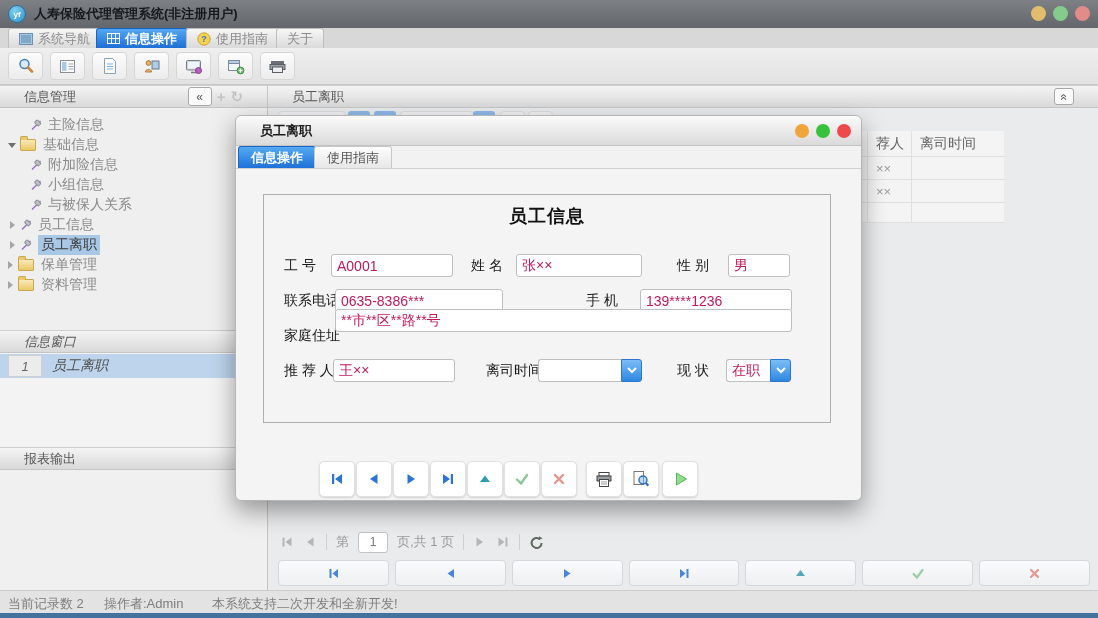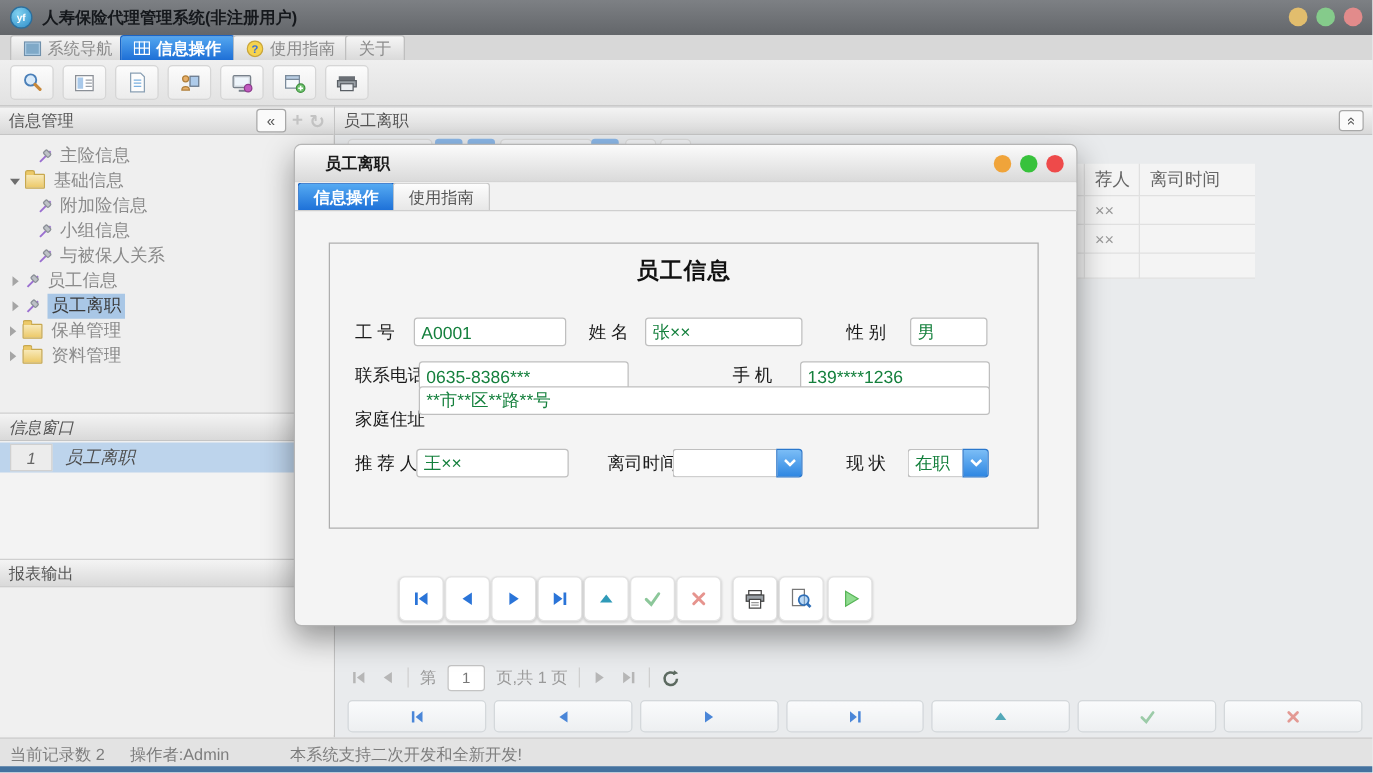--- a/index.html
+++ b/index.html
@@ -22,21 +22,21 @@
   .mtab.inactive{background:linear-gradient(#f6f6f6,#dadada);border:1px solid #bfbfbf;border-bottom:none;color:#8b8b8b;}
   .mtab.active{background:linear-gradient(#54a7f0,#1e6fd6);border:1px solid #1a64c4;border-bottom:none;color:#fff;font-weight:bold;}
   
   .toolbar{position:absolute;left:0;top:48px;width:1098px;height:37px;
     background:linear-gradient(#efefef,#e2e2e2);border-bottom:1px solid #c9c9c9;box-sizing:border-box;
     display:flex;align-items:center;gap:7px;padding-left:8px;}
   .tbtn{width:35px;height:28px;border-radius:4px;border:1px solid #d6d6d6;
     background:linear-gradient(#fcfcfc,#ececec);display:flex;align-items:center;justify-content:center;box-sizing:border-box;}
   
   .phead{background:linear-gradient(#f4f4f4,#d9d9d9);border-top:1px solid #cfcfcf;border-bottom:1px solid #c5c5c5;
-    display:flex;align-items:center;padding:0 7px;color:#555;box-sizing:border-box;height:23px;}
+    display:flex;align-items:center;padding:0 24px;color:#555;box-sizing:border-box;height:23px;}
   
   .sidebar{position:absolute;left:0;top:85px;width:268px;height:505px;background:#efefef;
     border-right:1px solid #c4c4c4;box-sizing:border-box;}
   .side-head{position:absolute;left:0;top:0;width:267px;}
   .collapse-box{margin-left:auto;width:22px;height:17px;border:1px solid #a8a8a8;border-radius:3px;
     background:#fafafa;color:#555;font-size:12px;display:flex;align-items:center;justify-content:center;}
   .ghosticon{color:#c3c3c3;font-size:15px;font-weight:bold;margin-left:5px;}
   .tree{position:absolute;left:0;top:24px;width:267px;padding-top:6px;}
   .trow{height:20px;display:flex;align-items:center;font-size:14px;color:#8a8a8a;}
   .arr-down{width:0;height:0;border-left:4px solid transparent;border-right:4px solid transparent;border-top:5px solid #6e6e6e;margin:0 4px 0 8px;}
@@ -92,21 +92,21 @@
   .d-yellow{background:#f0a43a;} .d-green{background:#38c23c;} .d-red{background:#ee4a4a;}
   .dtabs{position:absolute;left:0;top:30px;width:100%;height:23px;background:#f2f2f2;border-bottom:1px solid #cfcfcf;box-sizing:border-box;}
   .dtab{position:absolute;bottom:0;height:22px;display:flex;align-items:center;padding:0 12px;
     border-radius:3px 3px 0 0;font-size:13px;box-sizing:border-box;}
   .dtab.active{left:2px;background:linear-gradient(#55aaf2,#1e71d8);border:1px solid #1a64c4;border-bottom:none;color:#fff;font-weight:bold;}
   .dtab.inactive{left:78px;background:linear-gradient(#fdfdfd,#e7e7e7);border:1px solid #c8c8c8;border-bottom:none;color:#555;}
   .fieldset{position:absolute;left:27px;top:78px;width:568px;height:229px;border:1px solid #aeaeae;box-sizing:border-box;}
   .ftitle{position:absolute;left:27px;top:88px;width:568px;text-align:center;font-size:18px;font-weight:bold;color:#111;letter-spacing:1px;}
   .fgroup{position:absolute;height:24px;display:flex;align-items:center;}
   .flabel{font-size:14px;color:#1a1a1a;white-space:pre;}
-  .finput{height:23px;border:1px solid #bfbfbf;border-radius:3px;background:#fff;font-size:14px;color:#15803d;
+  .finput{height:23px;border:1px solid #bfbfbf;border-radius:3px;background:#fff;font-size:14px;color:#be185d;
     padding:0 5px;box-sizing:border-box;font-family:"Liberation Sans","DejaVu Sans",sans-serif;}
   .combo{display:flex;align-items:stretch;height:23px;}
   .combo .finput{border-radius:3px 0 0 3px;border-right:none;}
   .cbtn{width:21px;background:linear-gradient(#7bbdf6,#2f87e2);border:1px solid #2a77cc;border-radius:0 3px 3px 0;
     display:flex;align-items:center;justify-content:center;box-sizing:border-box;}
   .dbtn{position:absolute;top:345px;width:36px;height:36px;background:#fff;border:1px solid #e2e2e2;border-radius:5px;
     box-shadow:0 1px 2px rgba(0,0,0,.15);display:flex;align-items:center;justify-content:center;box-sizing:border-box;}
 </style>
 </head>
 <body>
@@ -402,21 +402,21 @@
   <div class="wbtn">
       <svg width="13" height="13">
         <path d="M3 3l7 7M10 3l-7 7" stroke="#e39a94" stroke-width="2.2" stroke-linecap="round"></path>
       </svg>
     </div>
 </div>
 
 <div class="statusbar">
   <span style="left:8px;">当前记录数 2</span>
   <span style="left:104px;">操作者:Admin</span>
-  <span style="left:232px;">本系统支持二次开发和全新开发!</span>
+  <span style="left:212px;">本系统支持二次开发和全新开发!</span>
 </div>
 <div class="bluestrip"></div>
 
 <div class="dialog">
   <div class="dhead">
     <span class="dtitle">员工离职</span>
     <div class="dlights">
       <div class="dlight d-yellow"></div>
       <div class="dlight d-green"></div>
       <div class="dlight d-red"></div>

